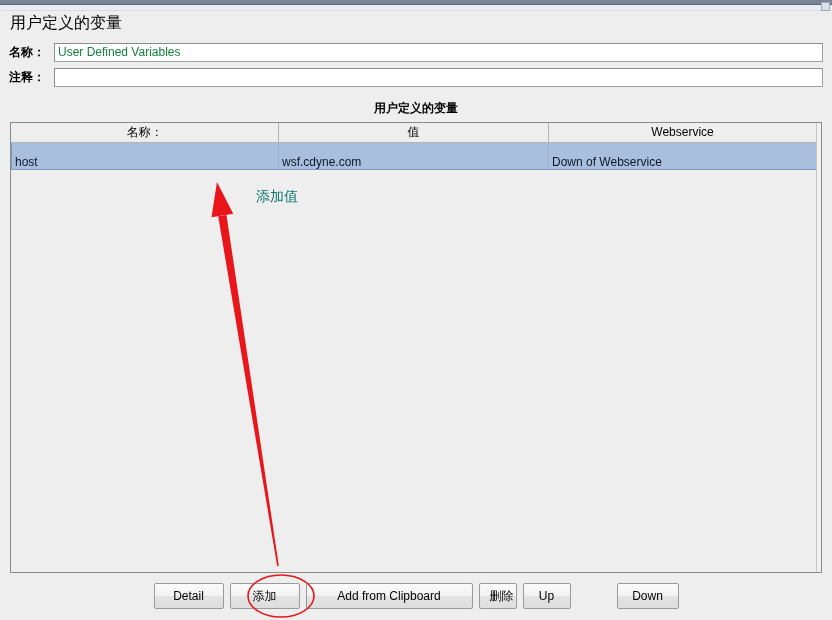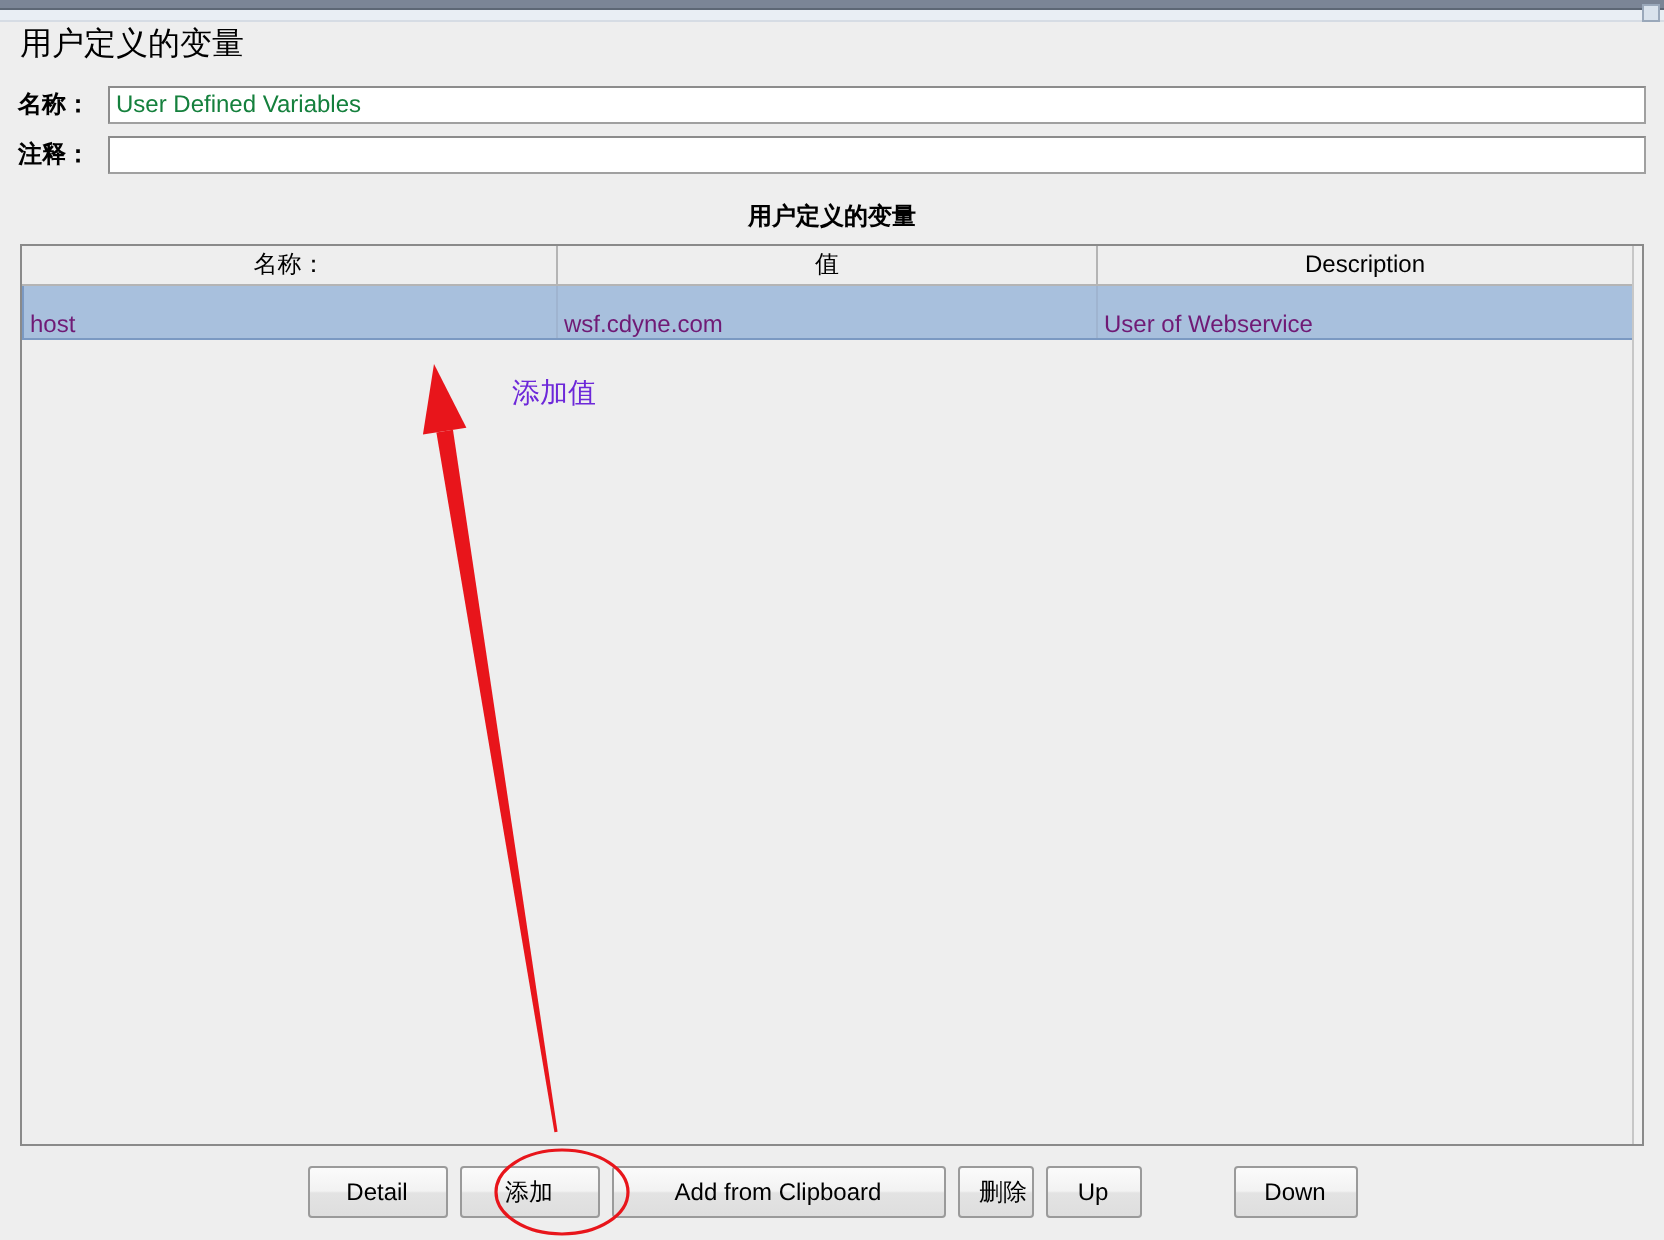--- a/index.html
+++ b/index.html
@@ -139,21 +139,21 @@
     text-align: center;
     padding: 0;
     box-sizing: border-box;
   }
   table.grid th:first-child { border-left: none; }
   table.grid td {
     height: 19px;
     font-size: 12px;
     padding: 12px 2px 0 3px;
     box-sizing: border-box;
-    color: #701a75;
+    color: #0f172a;
     white-space: nowrap;
     overflow: hidden;
     text-overflow: clip;
     border-right: 1px solid #9fb4d0;
   }
   tr.row-selected td {
     background: #a8c0dd;
     border-top: 1px solid #7b99c2;
     border-bottom: 1px solid #7b99c2;
   }
@@ -232,28 +232,28 @@
 </div>
 
 <div id="table-caption">用户定义的变量</div>
 
 <div id="table-wrap">
   <table class="grid">
     <thead>
       <tr>
         <th class="col-name">名称：</th>
         <th class="col-value">值</th>
-        <th class="col-desc">Description</th>
+        <th class="col-desc">Webservice</th>
       </tr>
     </thead>
     <tbody>
       <tr class="row-selected">
         <td class="col-name">host</td>
         <td class="col-value">wsf.cdyne.com</td>
-        <td class="col-desc">User of Webservice</td>
+        <td class="col-desc">Down of Webservice</td>
       </tr>
     </tbody>
   </table>
   <div id="table-scroll-track"></div>
 </div>
 
 <div id="button-bar">
   <div class="btn btn-detail">Detail</div>
   <div class="btn btn-add">添加</div>
   <div class="btn btn-clipboard">Add from Clipboard</div>
@@ -263,14 +263,14 @@
 </div>
 
 <div id="annotations">
   <svg width="832" height="620" viewBox="0 0 832 620">
     <g id="annotation-arrow-group">
       <polygon id="arrow-shaft" points="278.79,565.87 226.48,214.92 218.19,216.24 277.21,566.13" fill="#e8151b"></polygon>
       <polygon id="arrow-head" points="217.00,182.00 233.20,213.85 211.47,217.30" fill="#e8151b"></polygon>
     </g>
     <ellipse id="highlight-ellipse" cx="281" cy="596" rx="33" ry="21" fill="none" stroke="#e8151b" stroke-width="1.6"></ellipse>
   </svg>
-  <div id="annotation-text" style="color: #6d28d9;">添加值</div>
+  <div id="annotation-text" style="color: #0f766e;">添加值</div>
 </div>
 
 </body></html>

